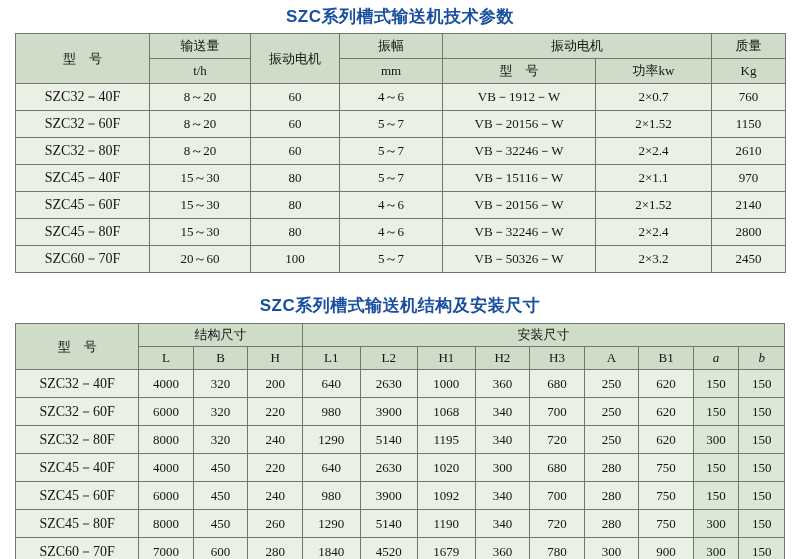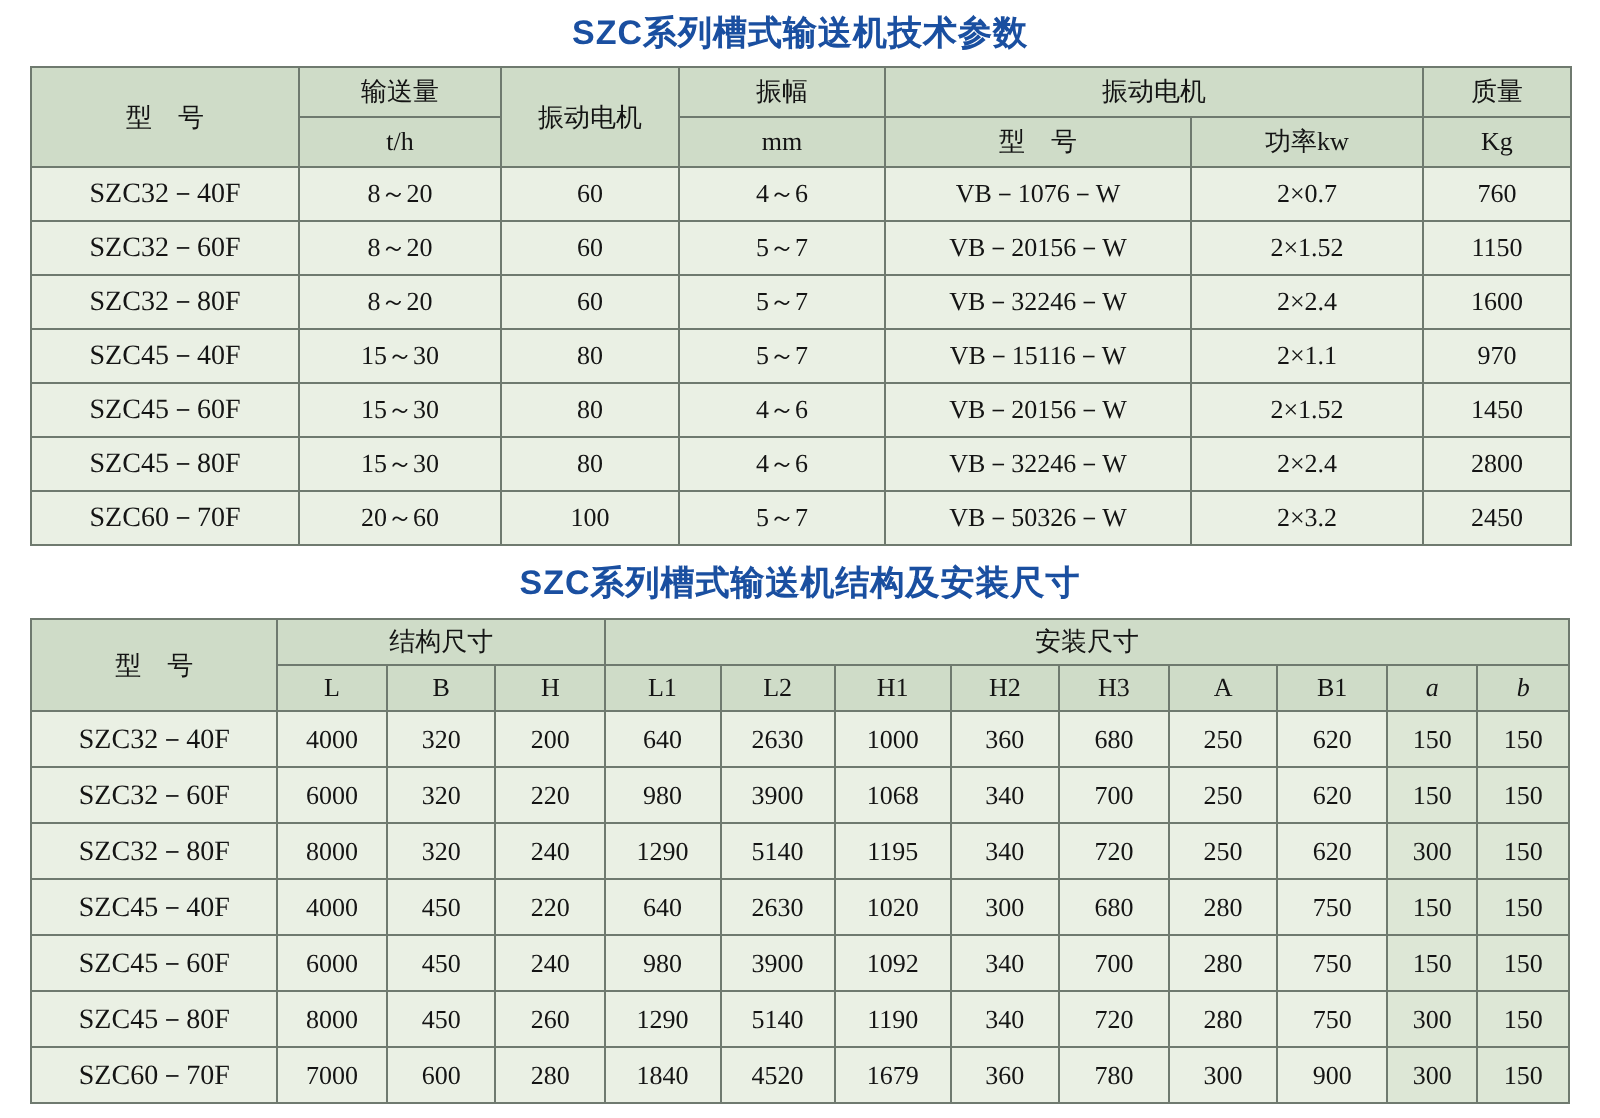--- a/index.html
+++ b/index.html
@@ -20,21 +20,21 @@
   }
   .title {
     text-align: center;
     color: #1a4fa0;
     font-weight: bold;
     font-size: 17px;
     letter-spacing: 0.5px;
     font-family: "Liberation Sans", sans-serif;
   }
   #title1 { padding-top: 5px; padding-bottom: 5px; }
-  #title2 { padding-top: 7px; padding-bottom: 6px; }
+  #title2 { padding-top: 21px; padding-bottom: 6px; }
 
   table.grid {
     border-collapse: collapse;
     table-layout: fixed;
   }
   table.grid td, table.grid th {
     border: 1px solid #6f7a6f;
     text-align: center;
     vertical-align: middle;
     font-weight: normal;
@@ -98,59 +98,59 @@
         <td>型　号</td>
         <td>功率kw</td>
         <td>Kg</td>
       </tr>
 
       <tr>
         <td class="model">SZC32－40F</td>
         <td>8～20</td>
         <td>60</td>
         <td>4～6</td>
-        <td>VB－1076－W</td>
+        <td>VB－1912－W</td>
         <td>2×0.7</td>
         <td>760</td>
       </tr>
       <tr>
         <td class="model">SZC32－60F</td>
         <td>8～20</td>
         <td>60</td>
         <td>5～7</td>
         <td>VB－20156－W</td>
         <td>2×1.52</td>
         <td>1150</td>
       </tr>
       <tr>
         <td class="model">SZC32－80F</td>
         <td>8～20</td>
         <td>60</td>
         <td>5～7</td>
         <td>VB－32246－W</td>
         <td>2×2.4</td>
-        <td>1600</td>
+        <td>2610</td>
       </tr>
       <tr>
         <td class="model">SZC45－40F</td>
         <td>15～30</td>
         <td>80</td>
         <td>5～7</td>
         <td>VB－15116－W</td>
         <td>2×1.1</td>
         <td>970</td>
       </tr>
       <tr>
         <td class="model">SZC45－60F</td>
         <td>15～30</td>
         <td>80</td>
         <td>4～6</td>
         <td>VB－20156－W</td>
         <td>2×1.52</td>
-        <td>1450</td>
+        <td>2140</td>
       </tr>
       <tr>
         <td class="model">SZC45－80F</td>
         <td>15～30</td>
         <td>80</td>
         <td>4～6</td>
         <td>VB－32246－W</td>
         <td>2×2.4</td>
         <td>2800</td>
       </tr>

